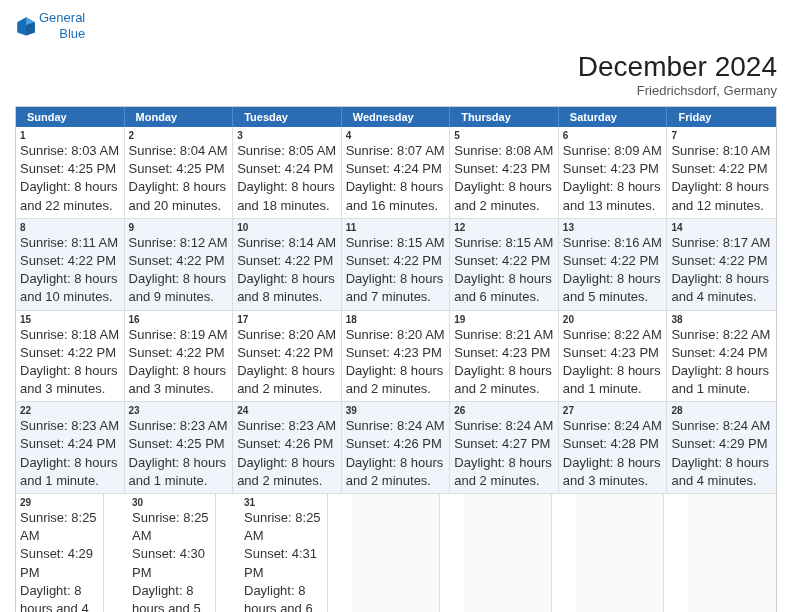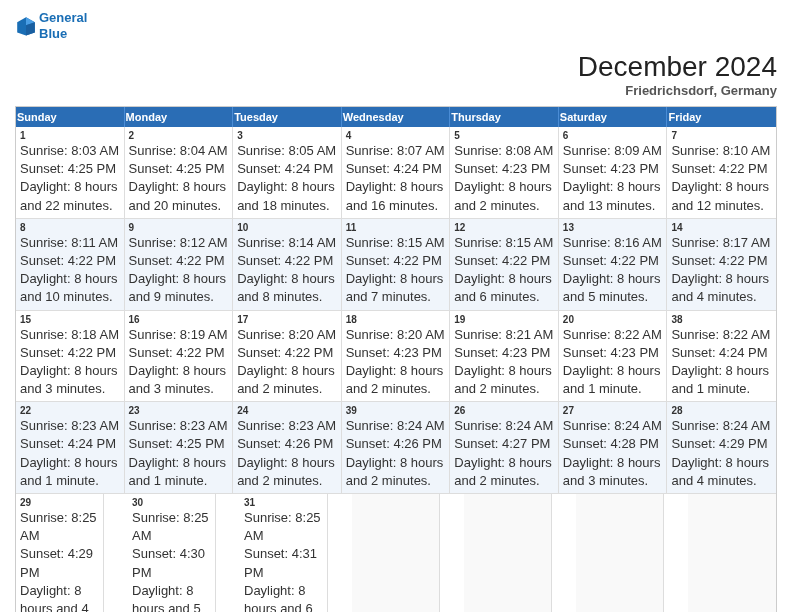--- a/index.html
+++ b/index.html
@@ -23,61 +23,61 @@
       align-items: flex-start;
       margin-bottom: 8px;
     }
     .logo {
       display: flex;
       align-items: center;
       gap: 2px;
     }
     .logo-text {
       font-size: 13px;
-      font-weight: bold;
+      font-weight: normal;
       color: #333;
       line-height: 1.2;
+      text-align: right;
     }
     .logo-text span {
       color: #1a6eb5;
     }
     .logo-icon {
       width: 22px;
       height: 22px;
     }
     .title-block {
       text-align: right;
       margin-top: 41px;
     }
     .month-title {
       font-size: 28px;
       font-weight: normal;
       color: #222;
     }
     .location {
       font-size: 13px;
       color: #555;
-      font-weight: bold;
     }
     .calendar {
       flex: 1;
       display: flex;
       flex-direction: column;
       border: 1px solid #ccc;
     }
     .cal-header-row {
       display: grid;
       grid-template-columns: repeat(7, 1fr);
       background: #2a6db5;
     }
     .cal-header-cell {
       color: #fff;
       font-size: 11px;
       font-weight: bold;
-      padding: 4px 1px;
+      padding: 4px 11px;
       text-align: left;
       border-right: 1px solid #4a8cd5;
     }
     .cal-header-cell:last-child { border-right: none; }
     .cal-body {
       flex: 1;
       display: flex;
       flex-direction: column;
     }
     .cal-row {

